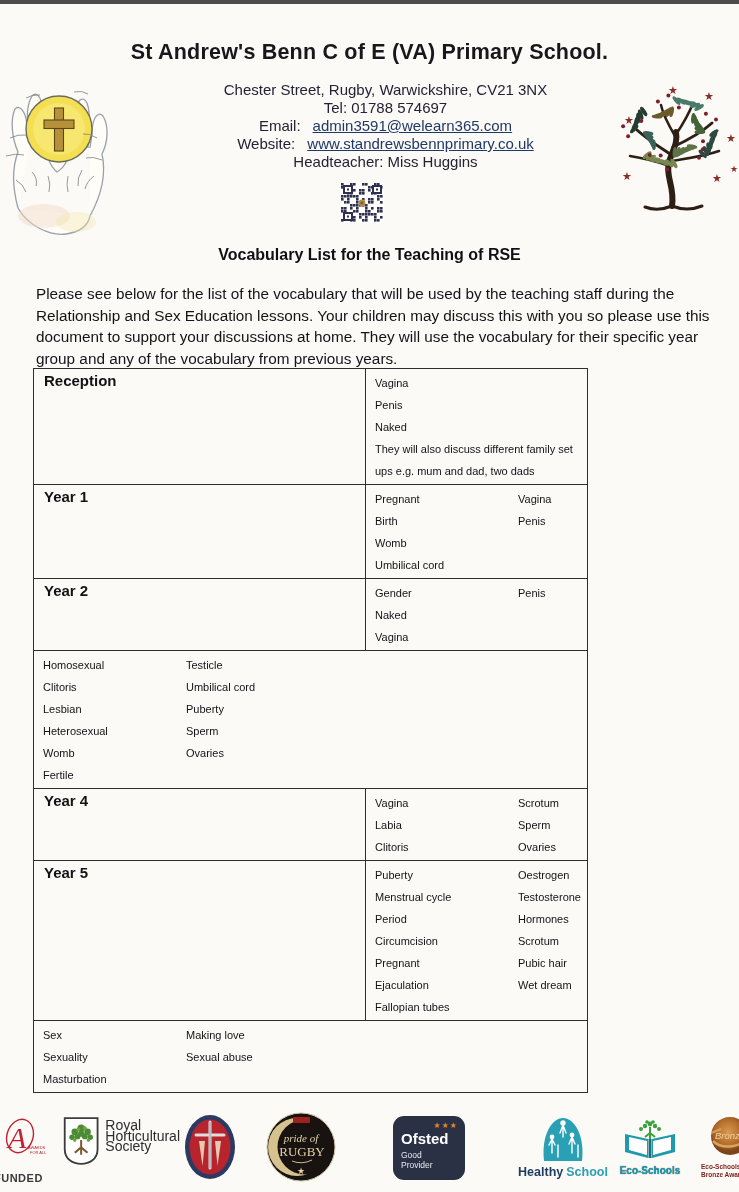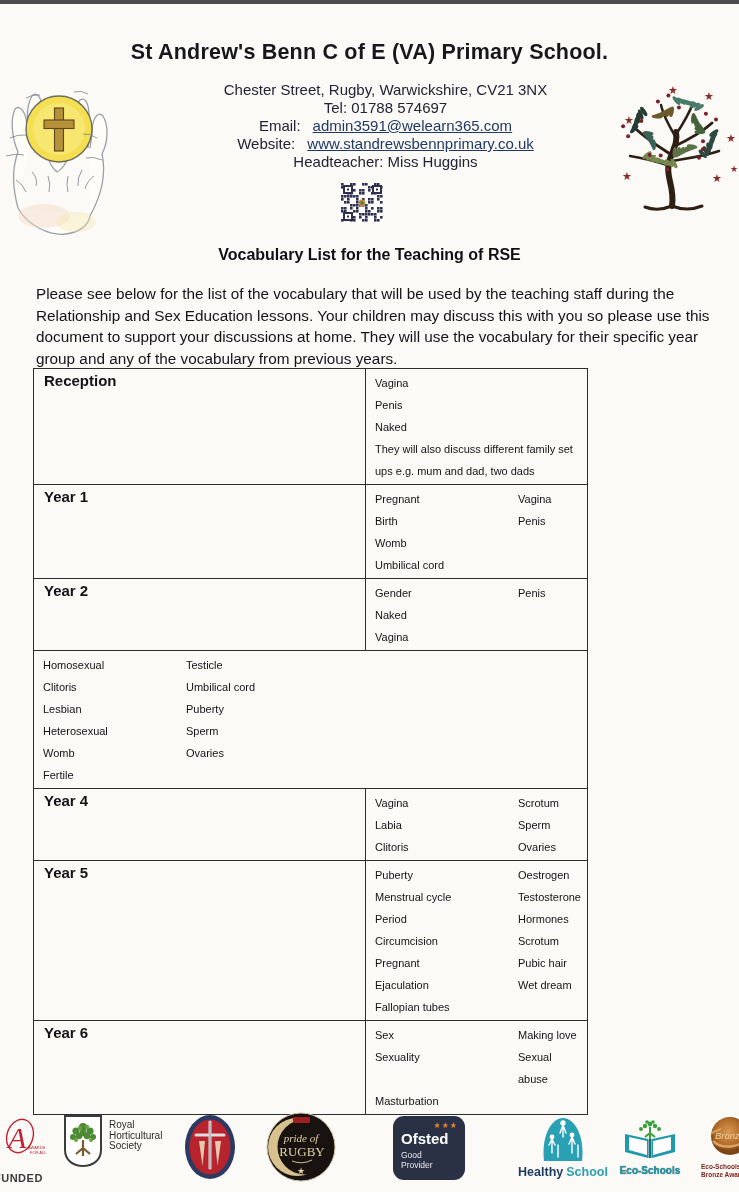--- a/index.html
+++ b/index.html
@@ -38,21 +38,21 @@
   .t-line{display:flex;line-height:22px;}
   .t-a{width:143px;flex:0 0 143px;}
   .t-b{flex:1;}
   .t-note{line-height:22px;}
 
   
   .logo{position:absolute;}
   .awards{left:-10px;top:1116px;width:86px;text-align:left;}
   .awards .funded{font-size:11px;font-weight:bold;color:#3a3a3a;letter-spacing:.5px;margin:6px 0 0 4px;}
   .rhs{left:62px;top:1114px;width:118px;display:flex;gap:5px;}
-  .rhs-text{font-size:10px;line-height:10.5px;color:#2c2c2c;margin-top:6px;}
+  .rhs-text{font-size:14px;line-height:10.5px;color:#2c2c2c;margin-top:6px;}
   .church{left:184px;top:1114px;}
   .pride{left:266px;top:1112px;}
   .ofsted{left:393px;top:1116px;width:72px;height:64px;background:#2b3144;border-radius:11px;
           position:absolute;color:#fff;}
   .ofsted .stars{position:absolute;top:5px;right:7px;color:#e8862a;font-size:8px;letter-spacing:1px;}
   .ofsted .o-title{margin:14px 0 3px 8px;font-size:15px;font-weight:bold;}
   .ofsted .o-sub{margin-left:8px;font-size:8.5px;line-height:10px;color:#e8e8ee;}
   .healthy{left:506px;top:1115px;width:114px;text-align:center;}
   .healthy .h-text{font-size:12.5px;font-weight:bold;margin-top:0;}
   .healthy .h1{color:#1d3a5f;}
@@ -454,21 +454,20 @@
             <span class="t-a">Ejaculation</span>
             <span class="t-b">Wet dream</span>
           </div>
           <div class="t-line">
             <span class="t-a">Fallopian tubes</span>
             <span class="t-b"></span>
           </div>
         </div>
       </div>
       <div class="t-row">
-        <div class="t-year">Year 6</div>
         <div class="t-vocab">
           <div class="t-line">
             <span class="t-a">Sex</span>
             <span class="t-b">Making love</span>
           </div>
           <div class="t-line">
             <span class="t-a">Sexuality</span>
             <span class="t-b">Sexual abuse</span>
           </div>
           <div class="t-line">

